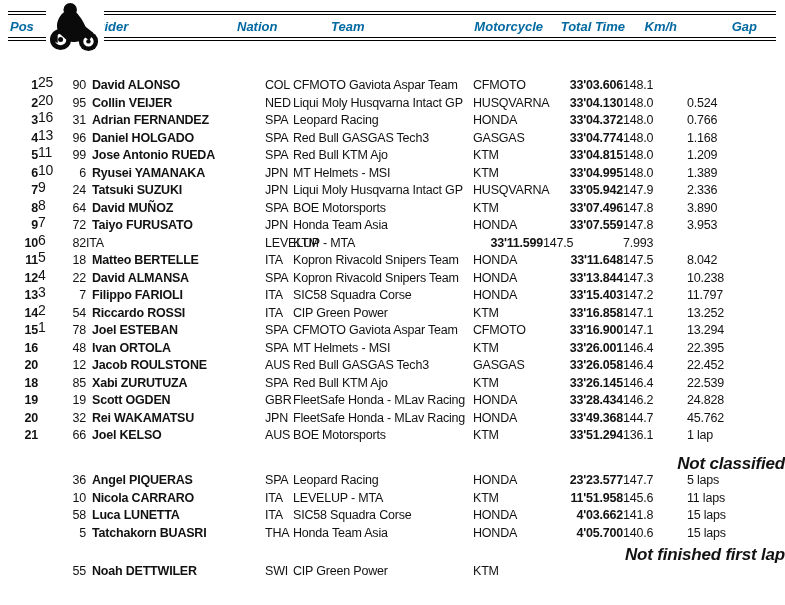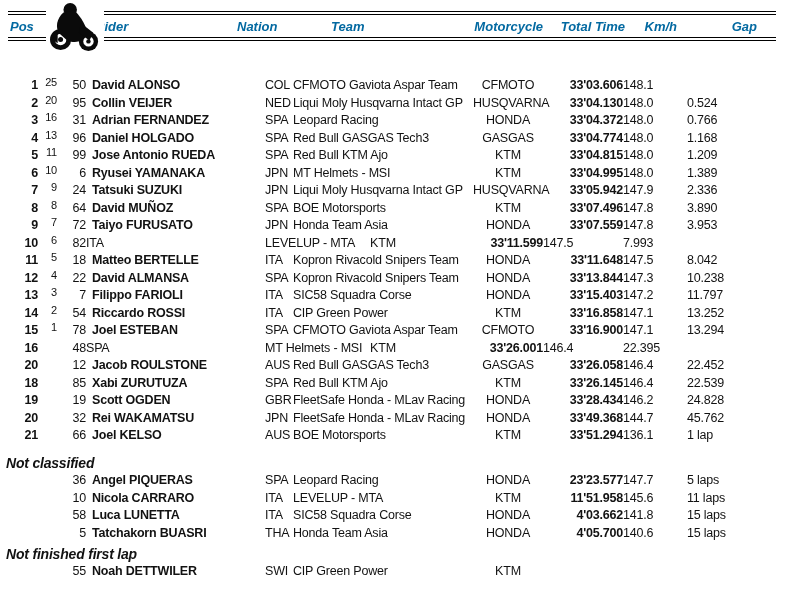--- a/index.html
+++ b/index.html
@@ -28,32 +28,32 @@
   
   .rows{position:absolute;top:77px;left:0;width:785px;}
   .row{
     display:grid;width:760px;
     grid-template-columns:38px 19px 29px 179px 28px 180px 70px 80px 64px 73px;
     height:17.5px;line-height:17.5px;font-size:12.5px;letter-spacing:-0.2px;
     white-space:nowrap;
   }
   .c{overflow:visible;}
   .pos{text-align:right;font-weight:bold;}
-  .pts{text-align:right;font-size:11px;transform:translateY(-3px);}
+  .pts{text-align:left;font-size:14px;transform:translateY(-3px);}
   .num{text-align:right;}
   .name{padding-left:6px;font-weight:bold;}
   .nation{}
   .team{}
-  .bike{text-align:center;}
+  .bike{text-align:left;}
   .time{text-align:right;font-weight:bold;}
   .kmh{text-align:left;}
   .gap{text-align:left;}
   .section-title{
-    font-style:italic;font-weight:bold;font-size:14px;height:17.5px;
-    line-height:17.5px;padding-left:6px;letter-spacing:-0.2px;
+    font-style:italic;font-weight:bold;font-size:17px;height:17.5px;
+    line-height:17.5px;padding-left:6px;letter-spacing:-0.2px;text-align:right;
   }
   .st-1{margin-top:10px;}
   .st-2{margin-top:3.5px;}
 </style>
 </head>
 <body>
 
 <div>
 
   <div class="thead">
@@ -81,21 +81,21 @@
         <path d="M10,33 L4,40 L10,44 Z" fill="#0a0a0a"></path>
       </svg>
     </span>
   </div>
 
   <div class="rows">
     <div>
         <div class="row">
     <span class="c pos">1</span>
     <span class="c pts">25</span>
-    <span class="c num">50</span>
+    <span class="c num">90</span>
     <span class="c name">David ALONSO</span>
     <span class="c nation">COL</span>
     <span class="c team">CFMOTO Gaviota Aspar Team</span>
     <span class="c bike">CFMOTO</span>
     <span class="c time">33'03.606</span>
     <span class="c kmh">148.1</span>
     <span class="c gap"></span>
   </div>
         <div class="row">
     <span class="c pos">2</span>
@@ -261,20 +261,21 @@
     <span class="c team">CFMOTO Gaviota Aspar Team</span>
     <span class="c bike">CFMOTO</span>
     <span class="c time">33'16.900</span>
     <span class="c kmh">147.1</span>
     <span class="c gap">13.294</span>
   </div>
         <div class="row">
     <span class="c pos">16</span>
     <span class="c pts"></span>
     <span class="c num">48</span>
+    <span class="c name">Ivan ORTOLA</span>
     <span class="c nation">SPA</span>
     <span class="c team">MT Helmets - MSI</span>
     <span class="c bike">KTM</span>
     <span class="c time">33'26.001</span>
     <span class="c kmh">146.4</span>
     <span class="c gap">22.395</span>
   </div>
         <div class="row">
     <span class="c pos">20</span>
     <span class="c pts"></span>

